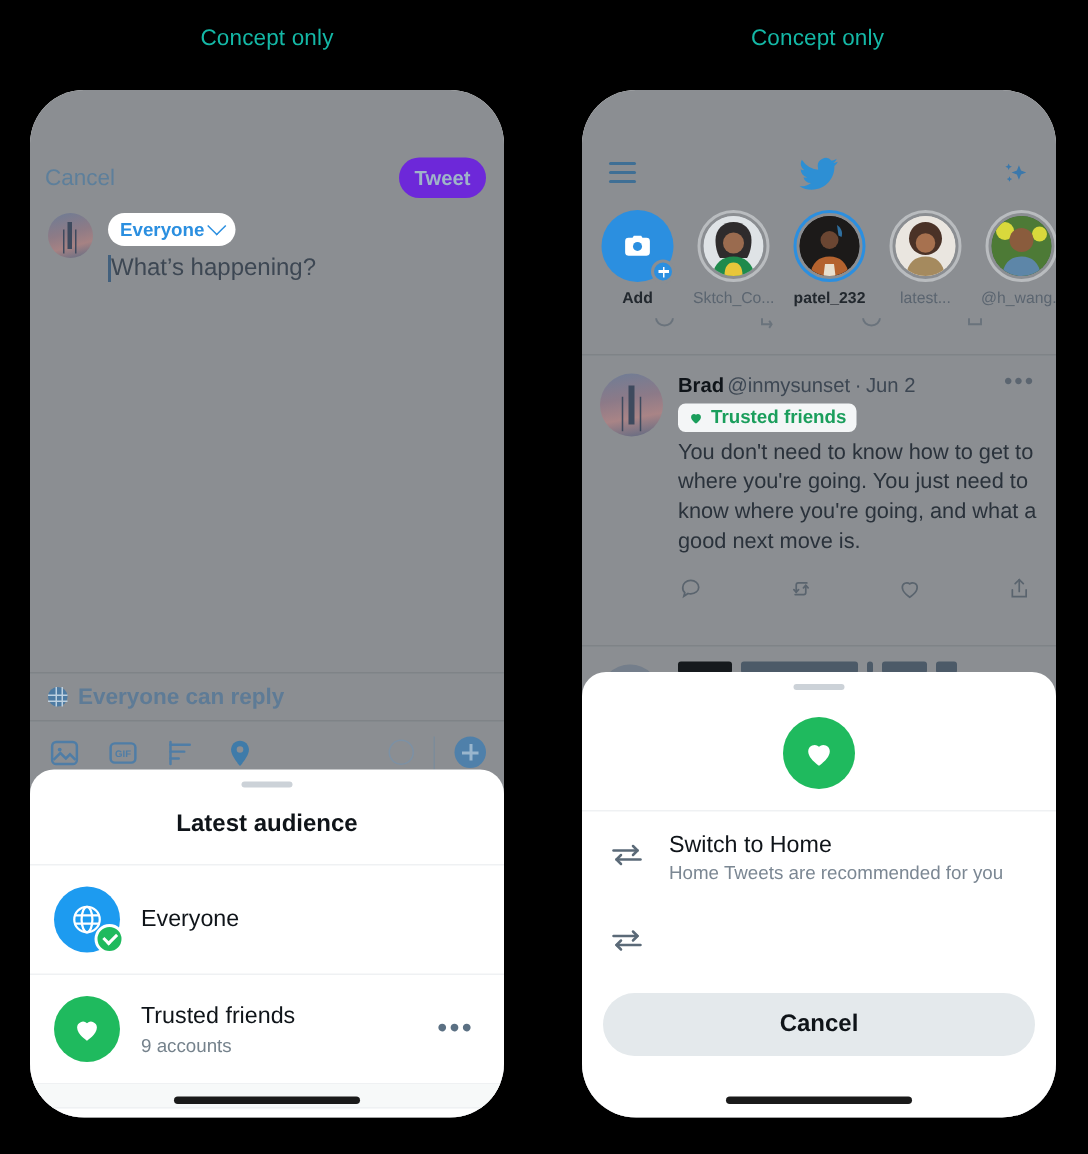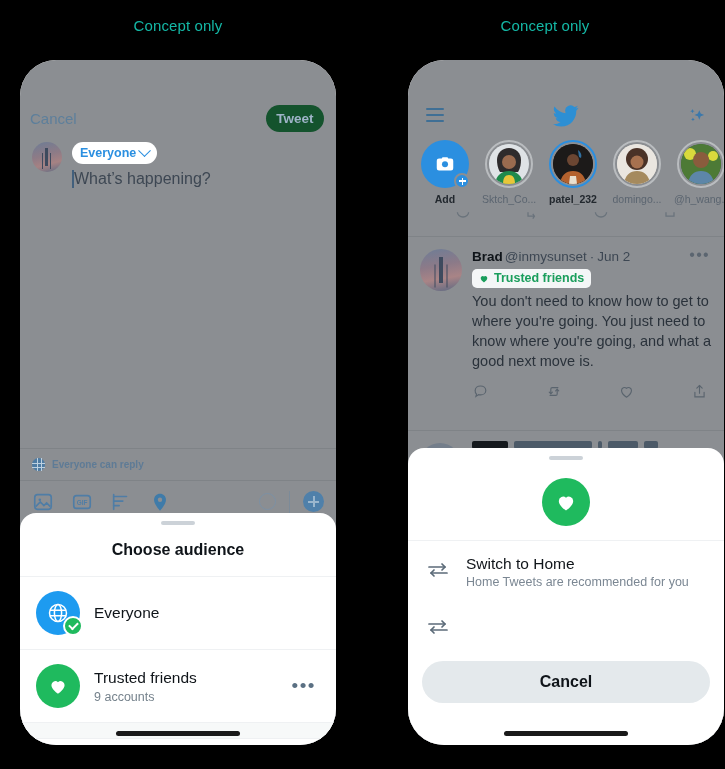--- a/index.html
+++ b/index.html
@@ -22,41 +22,41 @@
 
   
   .phone {
     position: absolute; top: 60px;
     width: 316px; height: 685px;
     border-radius: 36px;
     overflow: hidden;
     background: #ffffff;
   }
   .phone-left  { left: 20px; }
-  .phone-right { left: 408px; }
+  .phone-right { left: 388px; }
 
   
   .screen-dim {
     position: absolute; inset: 0;
     background: #8b8e92;
   }
 
   
   .compose-top { position: absolute; top: 0; left: 0; right: 0; height: 388px; }
   .compose-bar {
     position: absolute; top: 45px; left: 0; right: 0; height: 36px;
   }
   .cancel-btn {
     position: absolute; left: 10px; top: 5px;
     font-size: 15px; color: #5d7f9b;
   }
   .tweet-btn {
     position: absolute; right: 12px; top: 0;
     width: 58px; height: 27px; border-radius: 14px;
-    background: #14532d;
+    background: #6d28d9;
     color: #9fb4c8; font-size: 13.5px; font-weight: bold;
     display: flex; align-items: center; justify-content: center;
   }
   .compose-row { position: absolute; top: 82px; left: 12px; right: 12px; }
   .avatar-sm {
     position: absolute; left: 0; top: 0;
     width: 30px; height: 30px; border-radius: 50%;
     background: linear-gradient(165deg,#6d7c95 0%,#8e7b86 45%,#a68283 70%,#5d6b84 100%);
     overflow: hidden;
   }
@@ -76,21 +76,21 @@
     position: absolute; left: 42px; top: 28px;
     font-size: 16px; color: #3d4753;
   }
   .caret { position: absolute; left: 40px; top: 28px; width: 2px; height: 18px; background: #42607d; }
 
   .reply-row {
     position: absolute; top: 388px; left: 0; right: 0; height: 32px;
     border-top: 1px solid #7f8387;
     display: flex; align-items: center; padding-left: 12px; gap: 7px;
   }
-  .reply-row .txt { font-size: 10px; color: #5e7b96; font-weight: 600; }
+  .reply-row .txt { font-size: 15px; color: #5e7b96; font-weight: 600; }
   .globe-ic {
     width: 13px; height: 13px; border-radius: 50%;
     background: #4d7ba3; position: relative; flex: 0 0 auto;
   }
   .globe-ic::before{content:"";position:absolute;left:5px;top:0;width:3px;height:13px;border-left:1px solid #bcd0e0;border-right:1px solid #bcd0e0;}
   .globe-ic::after{content:"";position:absolute;top:5px;left:0;width:13px;height:3px;border-top:1px solid #bcd0e0;border-bottom:1px solid #bcd0e0;}
 
   .tool-row {
     position: absolute; top: 420px; left: 0; right: 0; height: 42px;
     border-top: 1px solid #7f8387;
@@ -313,21 +313,21 @@
         <div class="tool-spacer"></div>
         <div class="prog-circ"></div>
         <div class="tool-div"></div>
         <div class="plus-btn"></div>
       </div>
 
     </div>
 
     <div class="sheet sheet-left">
       <div class="grabber"></div>
-      <div class="sheet-title">Choose audience</div>
+      <div class="sheet-title">Latest audience</div>
 
       <div class="aud-item">
         <div class="aud-icon-wrap">
           <div class="circ-blue">
             <svg viewBox="0 0 24 24" width="24" height="24" fill="none" stroke="#fff" stroke-width="1.5">
               <circle cx="12" cy="12" r="8.5"></circle>
                 <ellipse cx="12" cy="12" rx="3.6" ry="8.5"></ellipse>
                 <path d="M3.8 9.2h16.4M3.8 14.8h16.4"></path>
             </svg>
           </div>
@@ -432,21 +432,21 @@
           <div class="fleet-av fleet-ring-grey">
             <div class="fleet-inner" style="background:#e9e6e0">
               <svg width="100%" height="100%" viewBox="0 0 40 40">
                   <circle cx="20" cy="20" r="20" fill="#eae6e0"></circle>
                   <circle cx="20" cy="15" r="11" fill="#4a3227"></circle>
                   <circle cx="20" cy="18" r="6.5" fill="#a7714f"></circle>
                   <path d="M7 40c1-9 6-13 13-13s12 4 13 13z" fill="#a58a5e"></path>
                 </svg>
             </div>
           </div>
-          <div class="fleet-label">domingo...</div>
+          <div class="fleet-label">latest...</div>
         </div>
 
         <div class="fleet">
           <div class="fleet-av fleet-ring-grey">
             <div class="fleet-inner" style="background:#3f6b33">
               <svg width="100%" height="100%" viewBox="0 0 40 40">
                   <circle cx="20" cy="20" r="20" fill="#4d7a36"></circle>
                   <circle cx="9" cy="10" r="6" fill="#d9d93c"></circle>
                   <circle cx="32" cy="12" r="5" fill="#d9d93c"></circle>
                   <circle cx="20" cy="16" r="8" fill="#8a5c3d"></circle>

